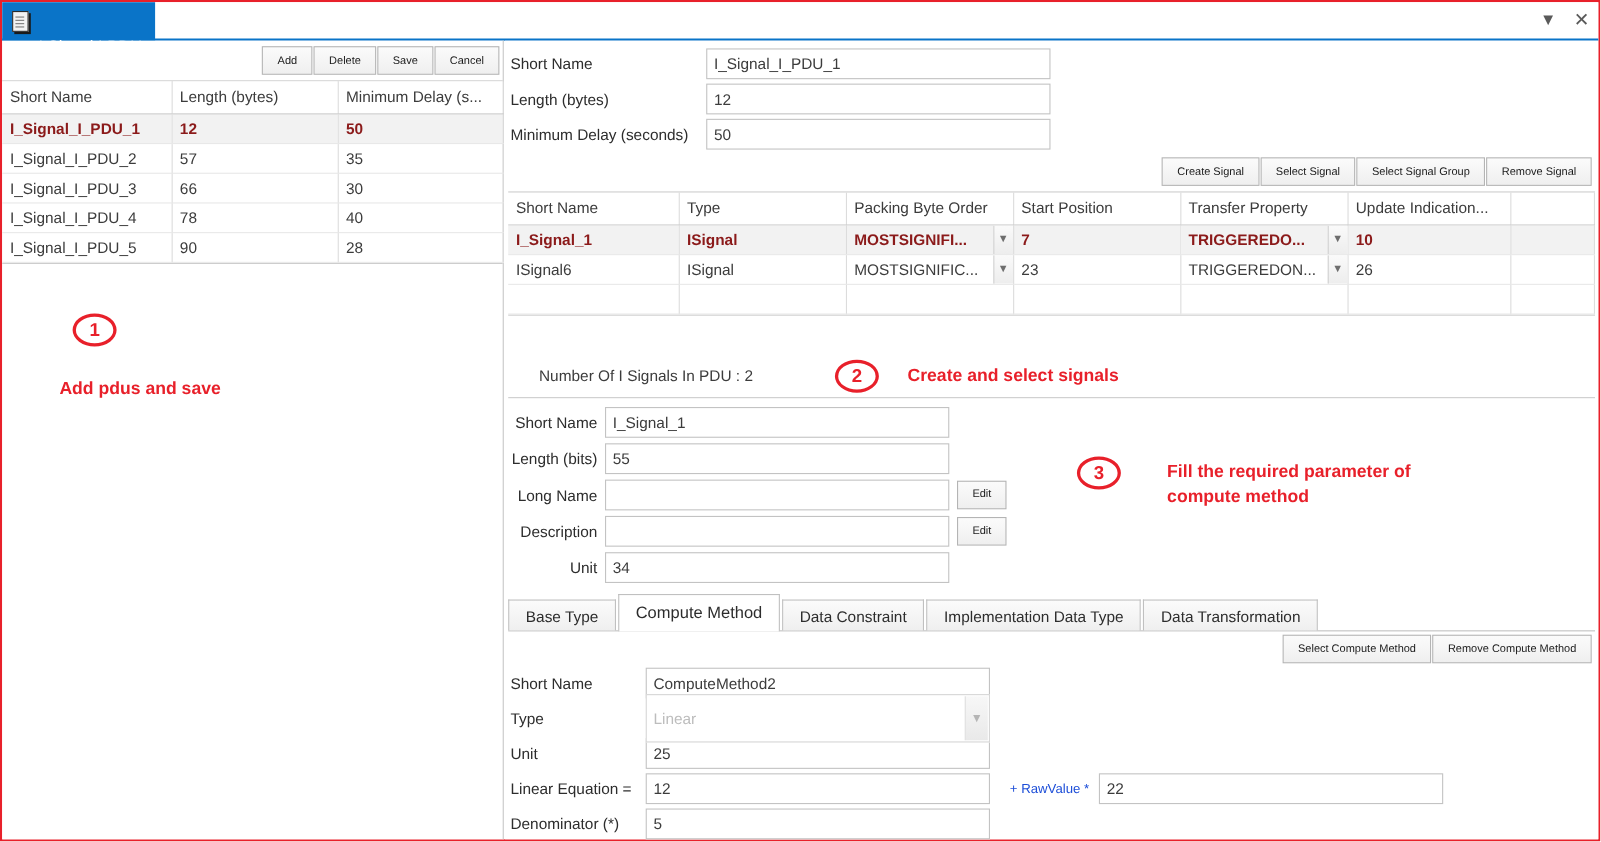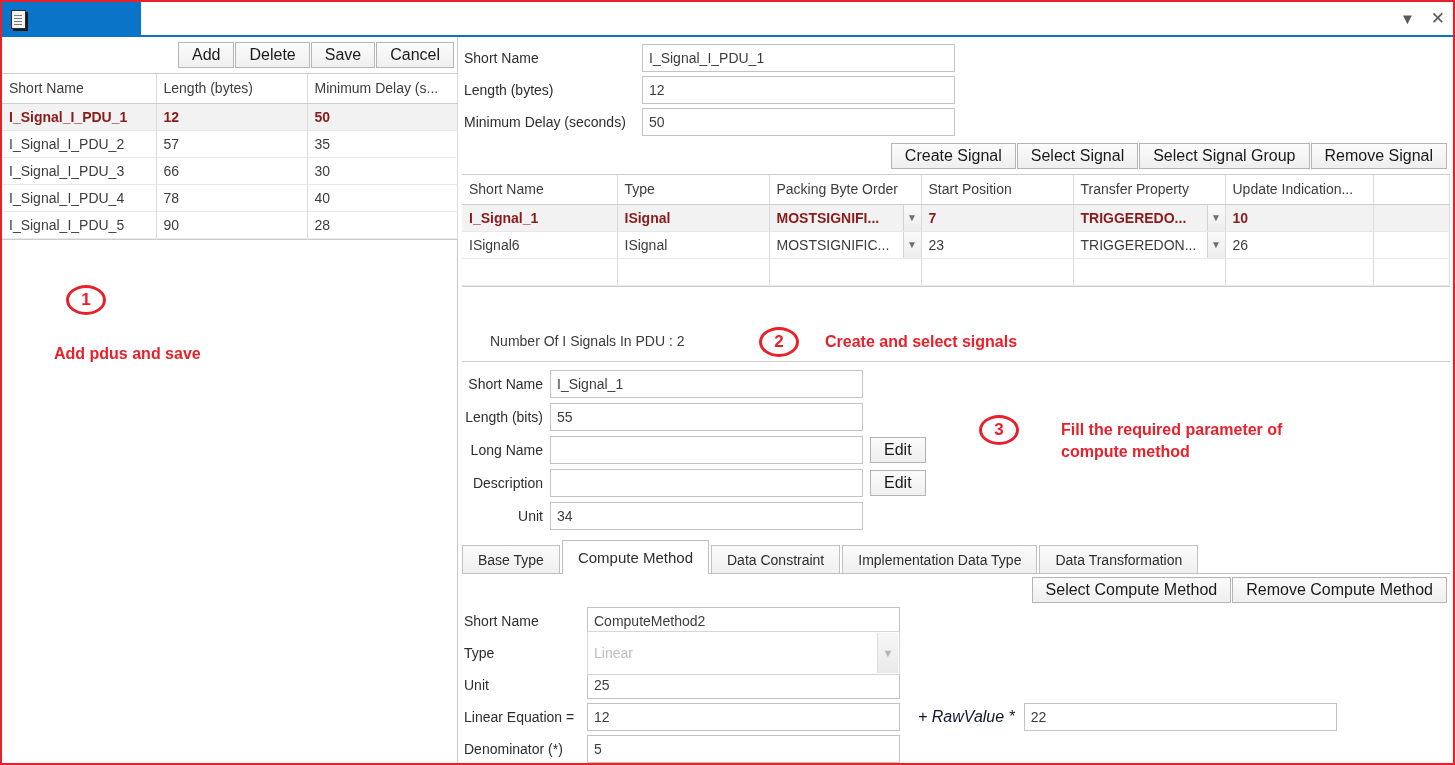--- a/index.html
+++ b/index.html
@@ -68,21 +68,21 @@
   .lp-toolbar {
     position: absolute; left: 0; top: 0;
     width: 456px; height: 36px;
     display: flex; justify-content: flex-end; align-items: center;
     padding-right: 4px; gap: 1px;
   }
   .btn {
     background: linear-gradient(#fbfbfb, #efefef);
     border: 1px solid #b4b4b4;
     font-family: "Liberation Sans", sans-serif;
-    font-size: 16px; color: #1a1a1a;
+    font-size: 10px; color: #1a1a1a;
     height: 26px; padding: 0 13px;
     white-space: nowrap; cursor: default;
   }
   .lp-table {
     position: absolute; left: 0; top: 36px;
     width: 455px;
     border-top: 1px solid #cdcdcd;
     border-bottom: 1px solid #cdcdcd;
   }
   table.grid { border-collapse: collapse; width: 100%;
@@ -204,22 +204,22 @@
     position: relative; display: flex; align-items: center;
     padding-left: 6px; font-size: 14px; color: #bdbdbd;
   }
   .sel-disabled .dd {
     position: absolute; right: 1px; top: 1px; bottom: 1px; width: 21px;
     background: linear-gradient(#f7f7f7,#e9e9e9);
     border-left: 1px solid #dcdcdc;
     display: flex; align-items: center; justify-content: center;
     color: #b5b5b5; font-size: 11px;
   }
-  .rawlabel { font-size: 16px; color: #0f172a; margin: 0 9px 0 18px;
-              white-space: nowrap; font-style: italic; }
+  .rawlabel { font-size: 12px; color: #1d4ed8; margin: 0 9px 0 18px;
+              white-space: nowrap; }
   .inp-raw { width: 313px; }
 
   .note-abs { position: absolute; display: flex; align-items: flex-start; }
 </style>
 </head>
 <body>
 
 <div id="app">
 
   <div class="titlebar">

